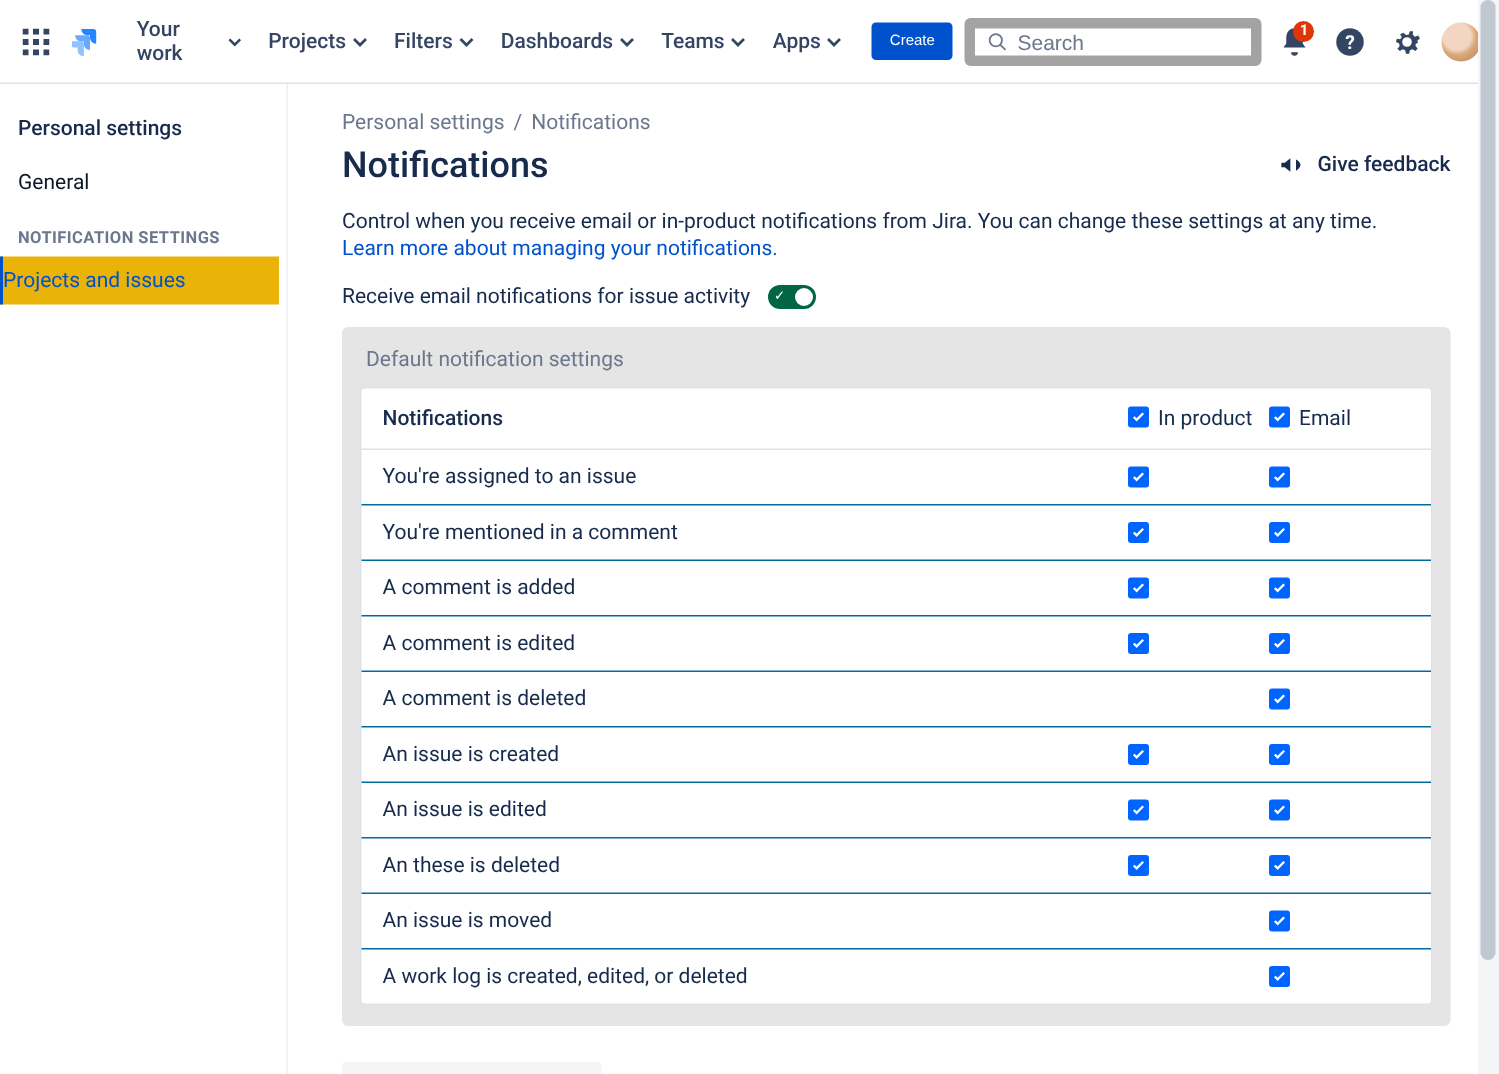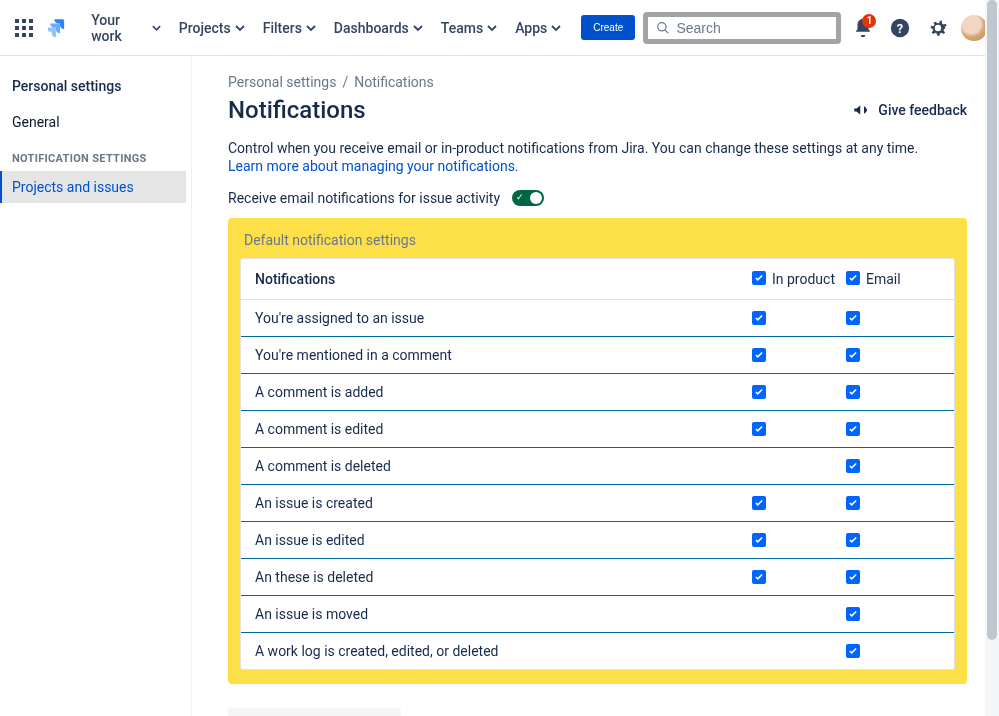--- a/index.html
+++ b/index.html
@@ -26,21 +26,21 @@
 .logo-box { width: 28px; height: 28px; display:flex; align-items:center; justify-content:center; margin: 0 6px 0 2px; cursor:pointer; }
 .nav-items { display:flex; align-items:center; gap: 2px; }
 .nav-item { padding: 6px 8px; color:#344563; font-weight:500; display:flex; align-items:center; gap:4px; cursor:pointer; border-radius:3px; }
 .nav-item svg { width:10px; height:10px; }
 .create-btn {
   background:#0052CC; color:#fff; border:none; border-radius:3px;
   padding: 7px 12px; font-weight:500; font-size:10px; margin-left:8px; cursor:pointer;
 }
 .topbar-spacer { flex:1; }
 .search-box {
-  width: 200px; height: 32px; border:5px solid #a3a3a3; border-radius:4px;
+  width: 200px; height: 32px; border:7px solid #a3a3a3; border-radius:4px;
   display:flex; align-items:center; padding:0 8px; gap:6px; color:#6B778C;
 }
 .search-box input { border:none; outline:none; font-size:14px; width:100%; color:#172B4D; }
 .search-box input::placeholder { color:#6B778C; }
 .top-icon { width:32px; height:32px; display:flex; align-items:center; justify-content:center; cursor:pointer; color:#344563; position:relative; margin-left:2px; }
 .top-icon svg { width:22px; height:22px; }
 .badge {
   position:absolute; top:2px; right:2px; background:#DE350B; color:#fff;
   width:14px; height:14px; border-radius:50%; font-size:10px; font-weight:bold;
   display:flex; align-items:center; justify-content:center;
@@ -49,22 +49,22 @@
 
 .body { display:flex; height:660px; }
 .sidebar {
   width: 192px; padding: 18px 6px 0 6px; position:relative; flex-shrink:0;
 }
 .sidebar::after { content:""; position:absolute; right:0; top:0; bottom:0; width:1px; background:#f0f0f0; }
 .sidebar-title { font-weight:500; font-size:14px; padding: 4px 6px 12px 6px; color:#172B4D; }
 .sidebar-link { padding: 8px 6px; color:#0f172a; cursor:pointer; border-radius:3px; }
 .sidebar-section { font-size:11px; font-weight:700; color:#6B778C; letter-spacing:0.3px; padding: 14px 6px 6px 6px; }
 .sidebar-link.active {
-  background:#e5e5e5; color:#0052CC; border-left:2px solid #0052CC;
-  margin-left:-6px; padding-left:10px; border-radius:0;
+  background:#eab308; color:#0052CC; border-left:2px solid #0052CC;
+  margin-left:-6px; padding-left:0; border-radius:0;
 }
 
 .main { flex:1; overflow-y:auto; padding: 18px 32px 24px 36px; }
 .breadcrumb { display:flex; align-items:center; gap:6px; color:#6B778C; font-size:14px; margin-bottom:6px; }
 .breadcrumb a { color:#6B778C; text-decoration:none; cursor:pointer; }
 .breadcrumb .sep { color:#6B778C; }
 .page-header-row { display:flex; align-items:center; justify-content:space-between; margin-bottom:16px; }
 .page-title { font-size:24px; font-weight:500; color:#172B4D; }
 .feedback-btn { display:flex; align-items:center; gap:8px; font-weight:500; color:#172B4D; cursor:pointer; }
 .desc { color:#172B4D; margin-bottom:2px; }
@@ -74,21 +74,21 @@
 .toggle-label { color:#172B4D; }
 .toggle {
   width:32px; height:16px; background:#006644; border-radius:8px; position:relative; cursor:pointer;
 }
 .toggle::after {
   content:""; position:absolute; right:2px; top:2px; width:12px; height:12px; background:#fff; border-radius:50%;
 }
 .toggle-check { position:absolute; left:4px; top:2px; color:#fff; font-size:9px; }
 
 .panel {
-  background:#fde047; border-radius:4px; padding:12px 12px 14px;
+  background:#e5e5e5; border-radius:4px; padding:12px 12px 14px;
 }
 .panel-title { color:#6B778C; font-size:14px; padding: 2px 4px 10px; }
 .table-wrap { background:#fff; border:1px solid #DFE1E6; border-radius:3px; }
 .nrow { display:flex; align-items:center; padding:10px 14px; border-bottom:1px solid #0369a1; }
 .nrow:last-child { border-bottom:none; }
 .nrow.header { padding:12px 14px; border-bottom:1px solid #DFE1E6; font-weight:500; }
 .ncol-label { flex:1; color:#172B4D; }
 .ncol-cb { width:94px; display:flex; align-items:flex-start; justify-content:flex-start; gap:6px; }
 .ncol-cb.header-col { font-weight:400; }
 .checkbox {

